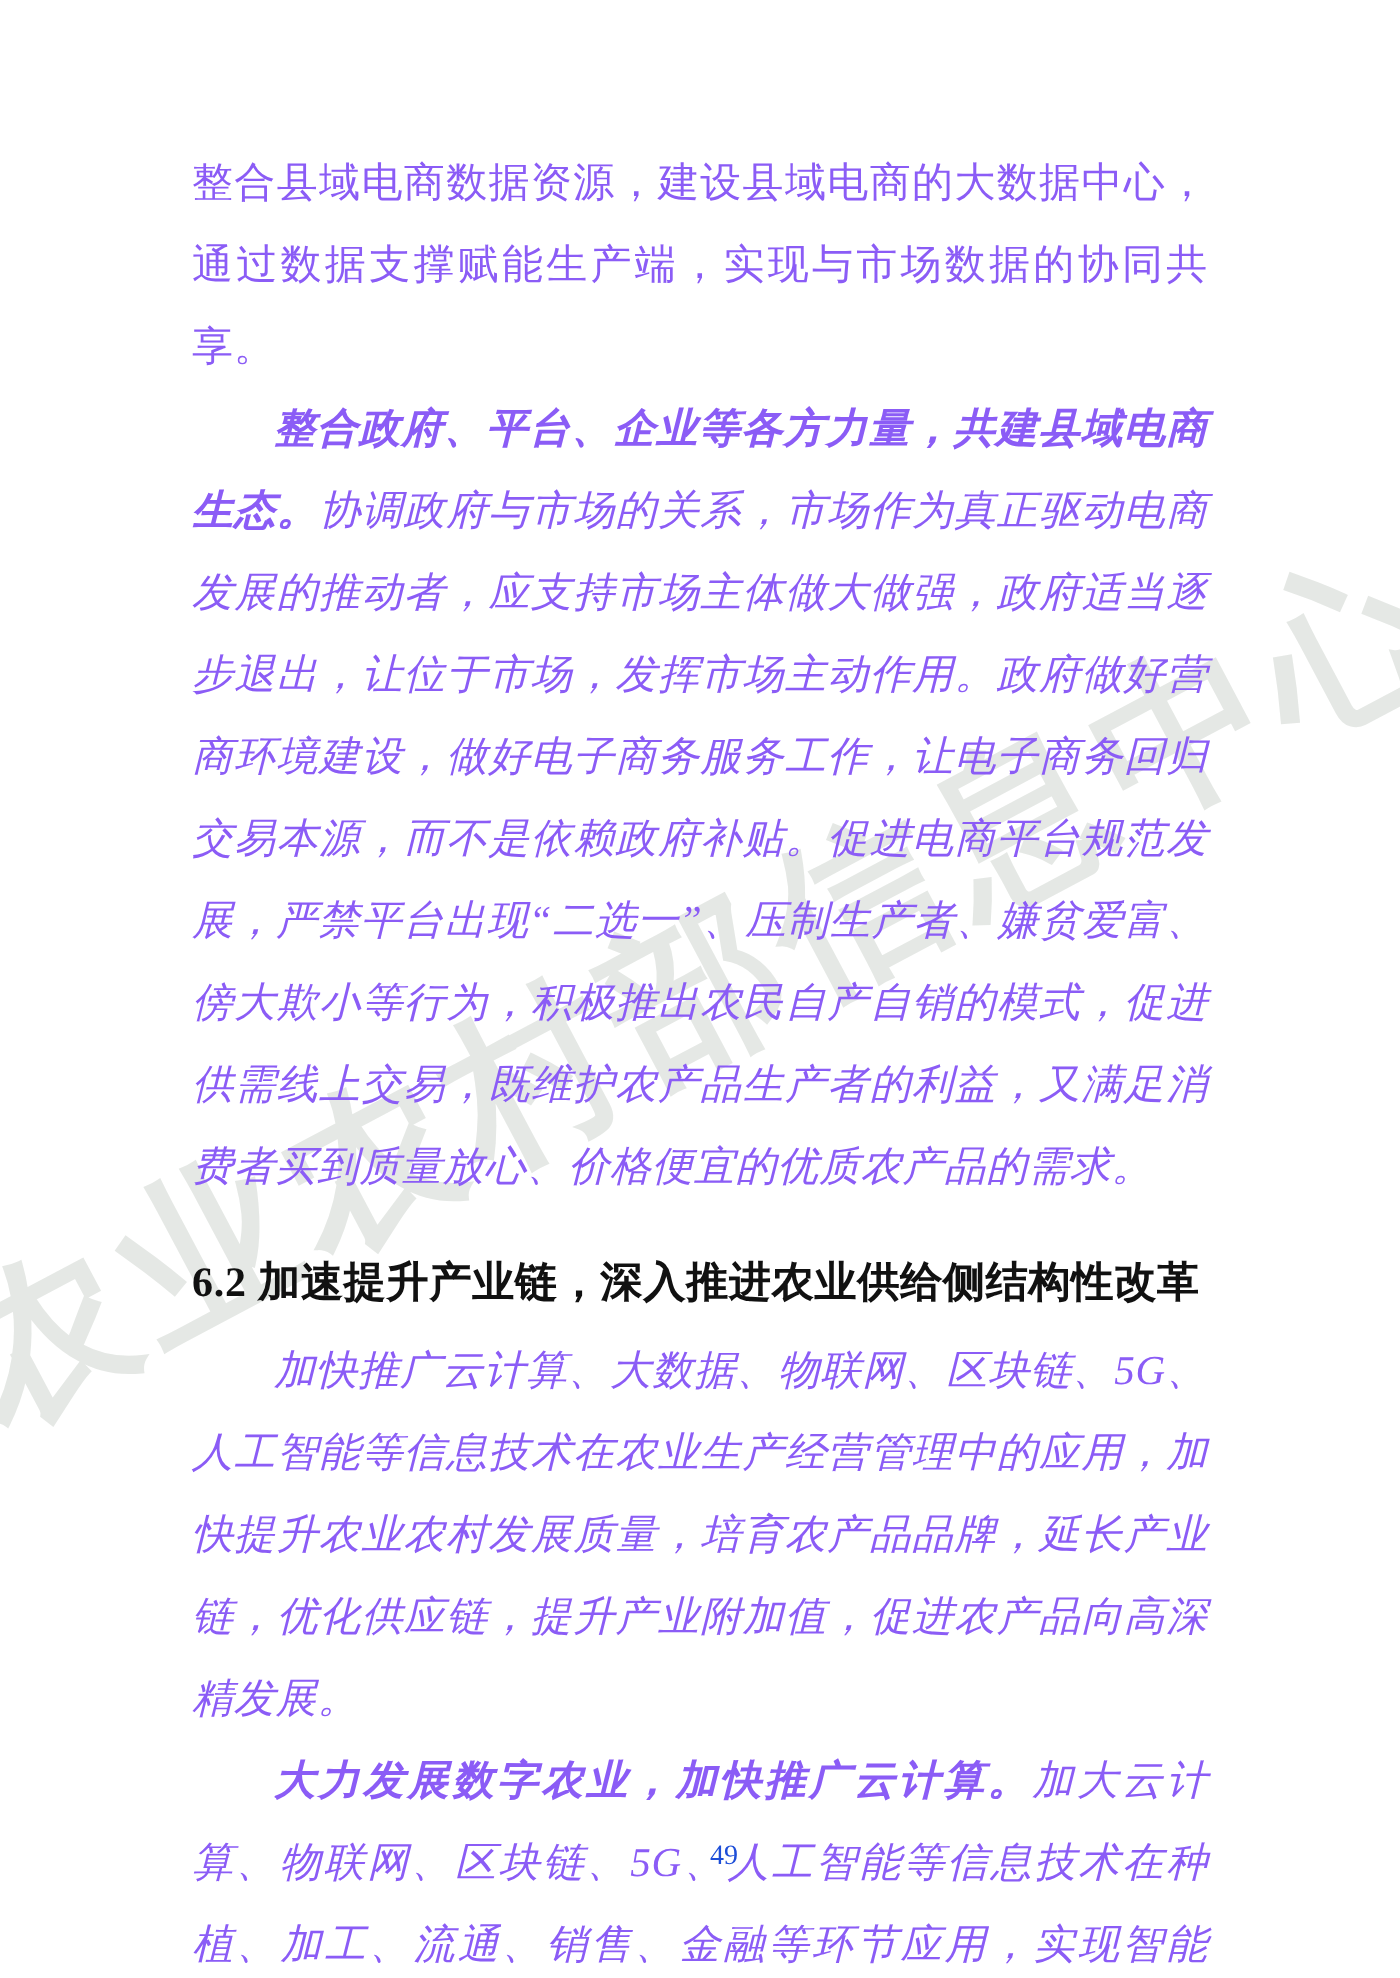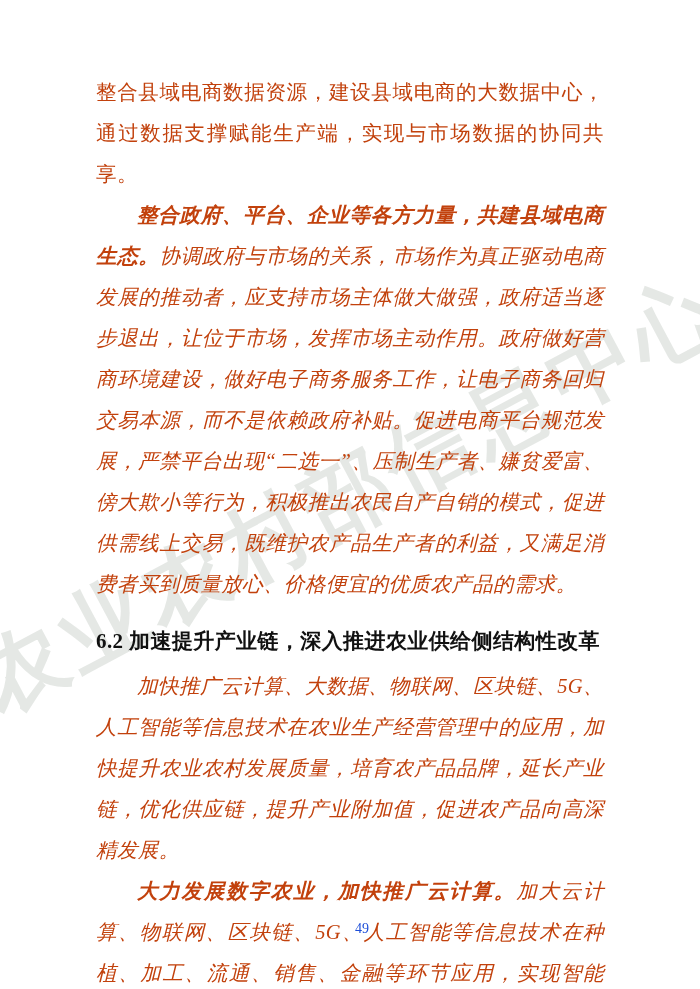--- a/index.html
+++ b/index.html
@@ -35,21 +35,21 @@
   }
   .content {
     position: relative;
     z-index: 3;
     padding: 72px 96px 0 96px;
   }
   p {
     margin: 0 0 0 0;
     font-size: 20.5px;
     line-height: 41px;
-    color: #c2410c;
+    color: #8b5cf6;
     text-align: justify;
     text-justify: inter-ideograph;
     letter-spacing: 0.4px;
   }
   .indent {
     text-indent: 2em;
     font-style: italic;
   }
   .lead {
     font-weight: 700;

